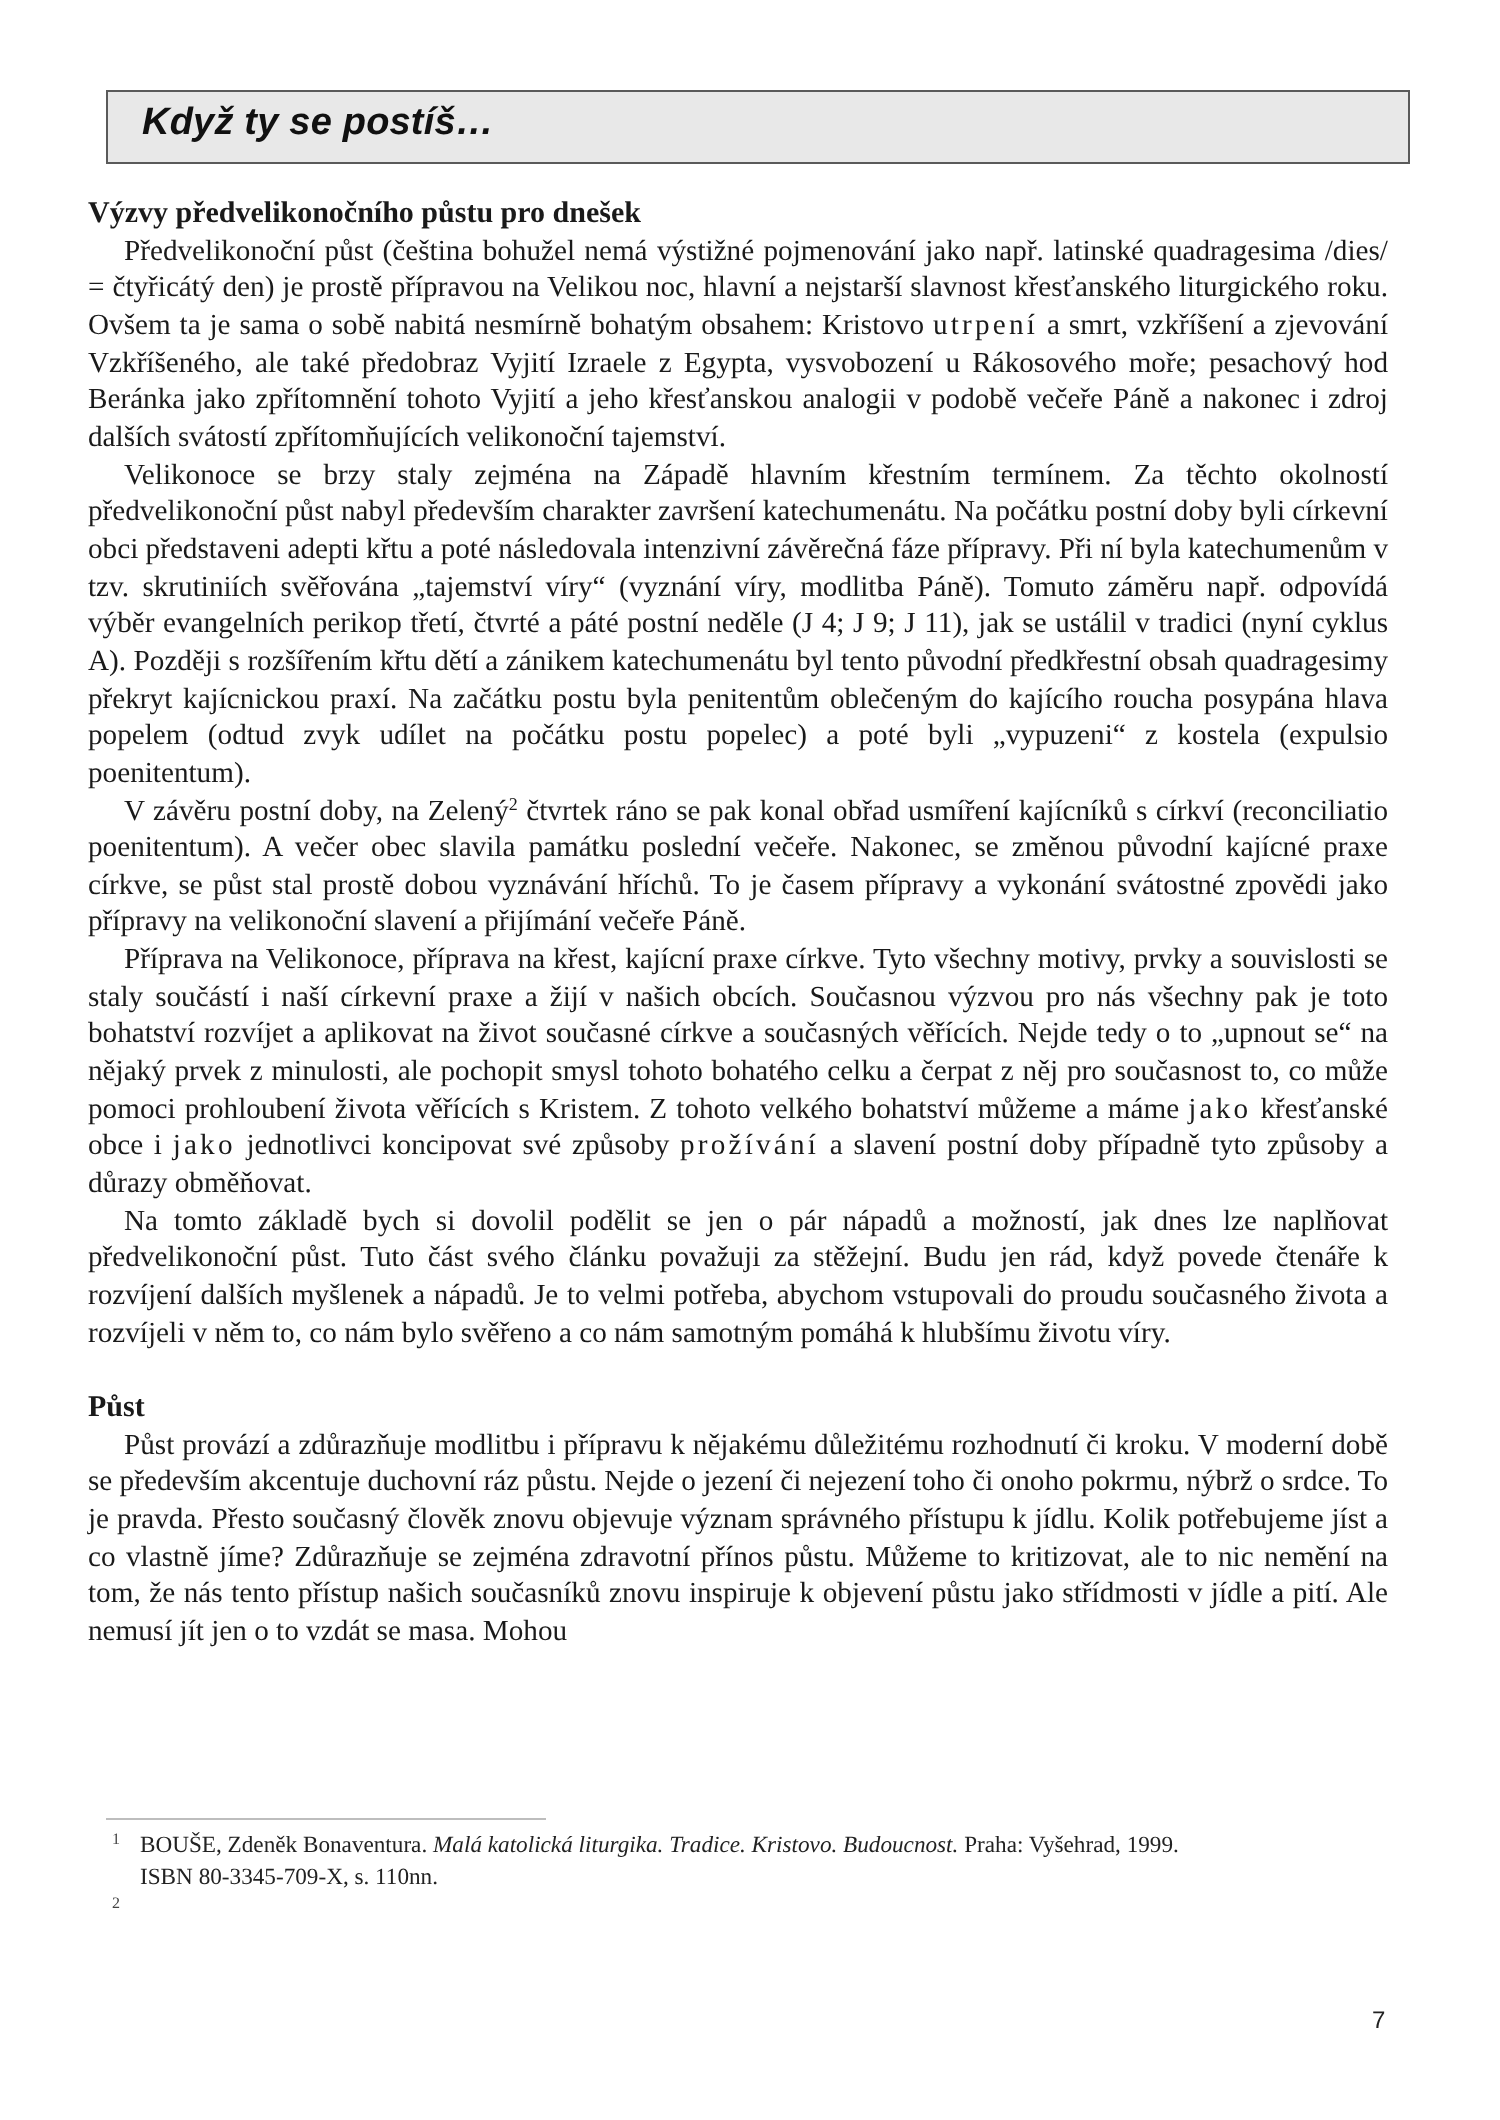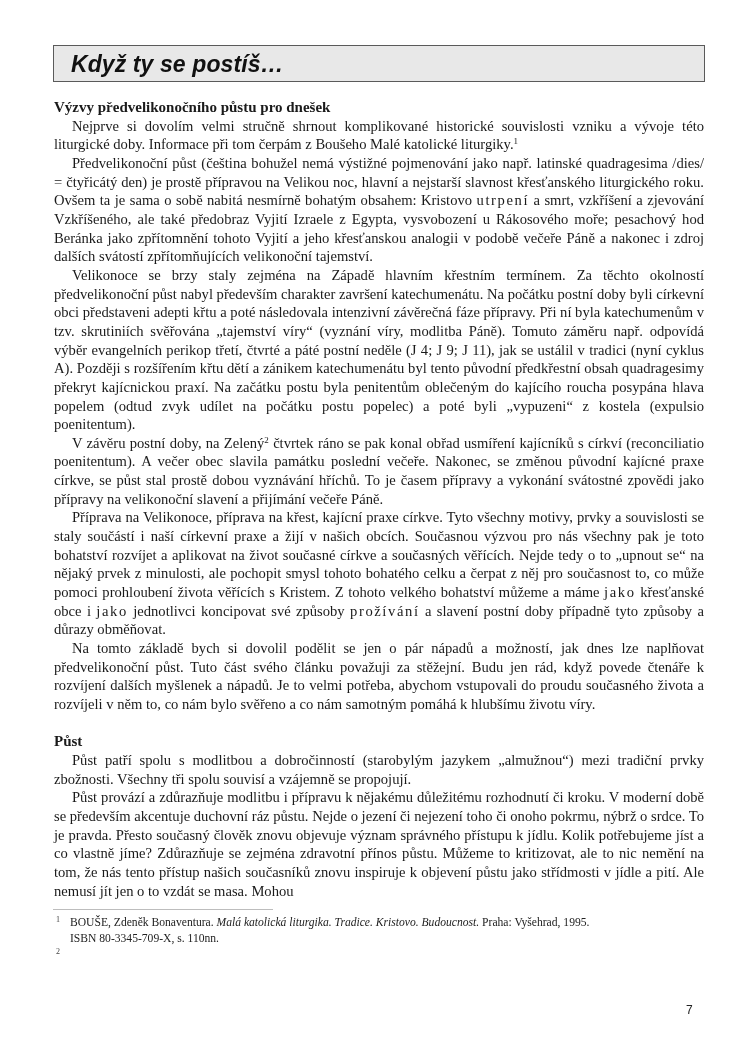--- a/index.html
+++ b/index.html
@@ -8,25 +8,25 @@
     font-family: "Liberation Serif", "DejaVu Serif", serif;
     color: #1a1a1a;
   }
   .title-box {
     position: absolute; left: 53px; top: 45px; width: 650px; height: 35px;
     background: #e8e8e8; border: 1.5px solid #5a5a5a; box-sizing: content-box;
   }
   .title-box .title {
     position: absolute; left: 17px; top: 5px;
     font-family: "Liberation Sans", "DejaVu Sans", sans-serif;
-    font-weight: bold; font-style: italic; font-size: 23px; color: #111;
+    font-weight: bold; font-style: italic; font-size: 19px; color: #111;
     letter-spacing: 0.1px;
   }
   .body-text {
-    position: absolute; left: 54px; top: 98px; width: 650px;
+    position: absolute; left: 44px; top: 98px; width: 650px;
     font-size: 14.6px; line-height: 18.65px;
     text-align: justify; hyphens: manual;
   }
   .body-text h2 {
     margin: 0; font-size: 15px; font-weight: bold; line-height: 18.65px;
     text-align: left;
   }
   .body-text p { margin: 0; text-indent: 18px; }
   .body-text .section-gap { height: 18.65px; }
   .spaced { letter-spacing: 1.6px; }
@@ -52,47 +52,45 @@
 </head>
 <body>
 
 <div class="title-box">
   <span class="title">Když ty se postíš…</span>
 </div>
 
 <div class="body-text">
   <h2>Výzvy předvelikonočního půstu pro dnešek</h2>
 
-  <p><span>Nejprve si dovolím velmi stručně shrnout komplikované historické souvislosti vzniku a vývoje té­to liturgické doby. Informace při tom čerpám z Boušeho Malé katolické liturgiky.</span><sup class="fnref">1</sup></p>
 
   <p><span>Předvelikonoční půst (čeština bohužel nemá výstižné pojmenování jako např. latinské quadragesi­ma /dies/ = čtyřicátý den) je prostě přípravou na Velikou noc, hlavní a nejstarší slavnost křesťanské­ho liturgického roku. Ovšem ta je sama o sobě nabitá nesmírně bohatým obsahem: Kristovo </span><span class="spaced">utrpení</span><span> a smrt, vzkříšení a zjevování Vzkříšeného, ale také předobraz Vyjití Izraele z Egypta, vysvobození u Rákosového moře; pesachový hod Beránka jako zpřítomnění tohoto Vyjití a jeho křesťanskou ana­logii v podobě večeře Páně a nakonec i zdroj dalších svátostí zpřítomňujících velikonoční tajemství.</span></p>
 
   <p>Velikonoce se brzy staly zejména na Západě hlavním křestním termínem. Za těchto okolností předvelikonoční půst nabyl především charakter završení katechumenátu. Na počátku postní doby byli církevní obci představeni adepti křtu a poté následovala intenzivní závěrečná fáze přípravy. Při ní byla katechumenům v tzv. skrutiniích svěřována „tajemství víry“ (vyznání víry, modlitba Páně). Tomuto záměru např. odpovídá výběr evangelních perikop třetí, čtvrté a páté postní neděle (J 4; J 9; J 11), jak se ustálil v tradici (nyní cyklus A). Později s rozšířením křtu dětí a zánikem katechumenátu byl tento původní předkřestní obsah quadragesimy překryt kajícnickou praxí. Na začátku postu byla penitentům oblečeným do kajícího roucha posypána hlava popelem (odtud zvyk udílet na počátku postu popelec) a poté byli „vypuzeni“ z kostela (expulsio poenitentum).</p>
 
   <p><span>V závěru postní doby, na Zelený</span><sup class="fnref">2</sup><span> čtvrtek ráno se pak konal obřad usmíření kajícníků s církví (reconciliatio poenitentum). A večer obec slavila památku poslední večeře. Nakonec, se změnou pů­vodní kajícné praxe církve, se půst stal prostě dobou vyznávání hříchů. To je časem přípravy a vyko­nání svátostné zpovědi jako přípravy na velikonoční slavení a přijímání večeře Páně.</span></p>
 
   <p><span>Příprava na Velikonoce, příprava na křest, kajícní praxe církve. Tyto všechny motivy, prvky a sou­vislosti se staly součástí i naší církevní praxe a žijí v našich obcích. Současnou výzvou pro nás všech­ny pak je toto bohatství rozvíjet a aplikovat na život současné církve a současných věřících. Nejde tedy o to „upnout se“ na nějaký prvek z minulosti, ale pochopit smysl tohoto bohatého celku a čerpat z něj pro současnost to, co může pomoci prohloubení života věřících s Kristem. Z tohoto velkého bo­hatství můžeme a máme </span><span class="spaced">jako</span><span> křesťanské obce i </span><span class="spaced">jako</span><span> jednotlivci koncipovat své způsoby </span><span class="spaced">prožívání</span><span> a slavení postní doby případně tyto způsoby a důrazy obměňovat.</span></p>
 
   <p>Na tomto základě bych si dovolil podělit se jen o pár nápadů a možností, jak dnes lze naplňovat předvelikonoční půst. Tuto část svého článku považuji za stěžejní. Budu jen rád, když povede čtenáře k rozvíjení dalších myšlenek a nápadů. Je to velmi potřeba, abychom vstupovali do proudu současné­ho života a rozvíjeli v něm to, co nám bylo svěřeno a co nám samotným pomáhá k hlubšímu životu víry.</p>
 
   <div class="section-gap"></div>
 
   <h2>Půst</h2>
 
-  <p>Půst patří spolu s modlitbou a dobročinností (starobylým jazykem „almužnou“) mezi tradiční prv­ky zbožnosti. Všechny tři spolu souvisí a vzájemně se propojují.</p>
 
   <p>Půst provází a zdůrazňuje modlitbu i přípravu k nějakému důležitému rozhodnutí či kroku. V moderní době se především akcentuje duchovní ráz půstu. Nejde o jezení či nejezení toho či onoho pokrmu, nýbrž o srdce. To je pravda. Přesto současný člověk znovu objevuje význam správného pří­stupu k jídlu. Kolik potřebujeme jíst a co vlastně jíme? Zdůrazňuje se zejména zdravotní přínos půstu. Můžeme to kritizovat, ale to nic nemění na tom, že nás tento přístup našich současníků znovu inspiruje k objevení půstu jako střídmosti v jídle a pití. Ale nemusí jít jen o to vzdát se masa. Mohou</p>
 </div>
 
 <div class="fn-rule"></div>
 
 <div class="footnotes">
   <div class="footnote">
     <span class="fn-num">1</span>
-    <span>BOUŠE, Zdeněk Bonaventura. </span><i>Malá katolická liturgika. Tradice. Kristovo. Budoucnost.</i><span> Praha: Vyšehrad, 1995.</span><br>
+    <span>BOUŠE, Zdeněk Bonaventura. </span><i>Malá katolická liturgika. Tradice. Kristovo. Budoucnost.</i><span> Praha: Vyšehrad, 1999.</span><br>
     <span>ISBN 80-3345-709-X, s. 110nn.</span>
   </div>
   <div class="footnote">
     <span class="fn-num">2</span>
     <br>
   </div>
 </div>
 
 <div class="page-number">7</div>
 

